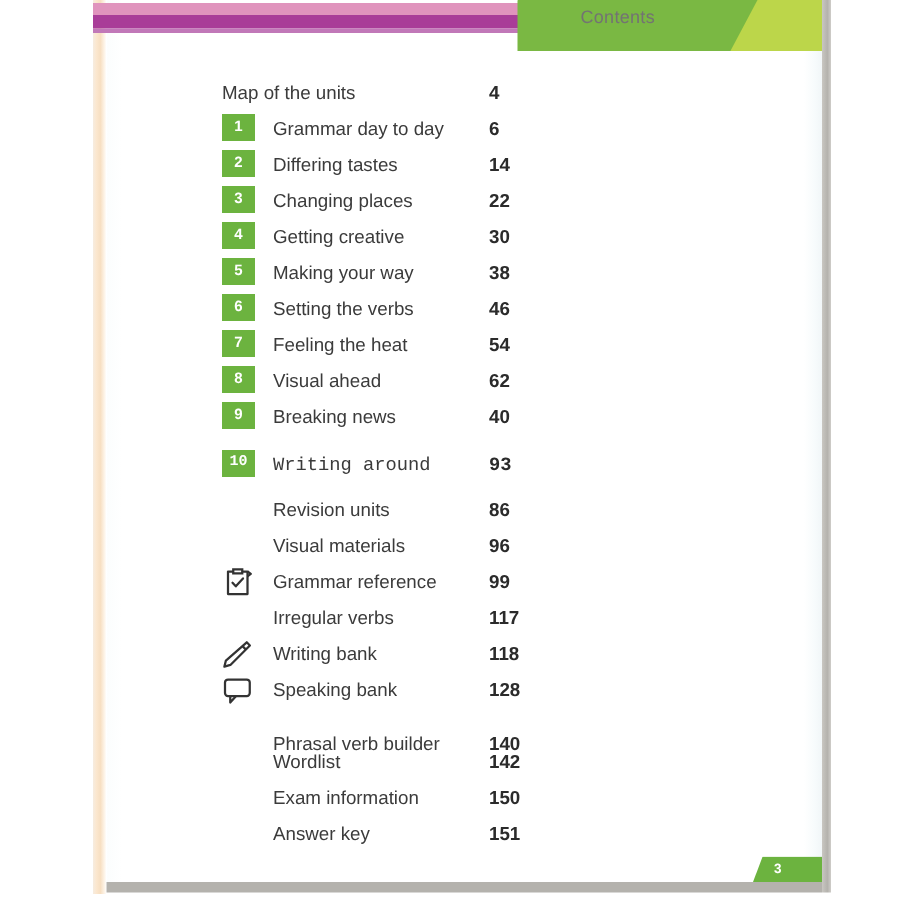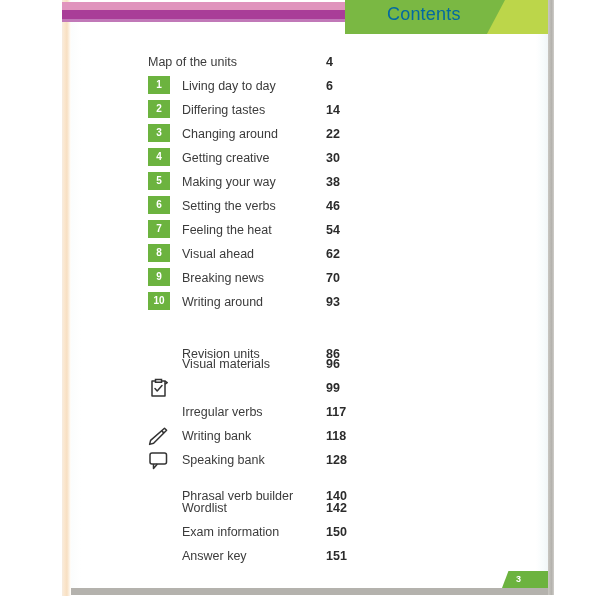--- a/index.html
+++ b/index.html
@@ -117,23 +117,23 @@
     position: absolute;
     left: 112px; top: 0;
     width: 130px; height: 34px;
     background: #bcd64a;
     transform: skewX(-28deg);
     transform-origin: top left;
   }
   .hdr-title {
     position: absolute;
     left: 42px; top: 4px;
-    font-size: 18px;
+    font-size: 12px;
     font-weight: 400;
-    color: #0369a1;
+    color: #737373;
     letter-spacing: 0.2px;
     white-space: nowrap;
   }
 
   
   .toc {
     position: absolute;
     left: 71px; top: 50px;
     width: 465px;
   }
@@ -235,35 +235,35 @@
 
   <div class="toc" id="toc-list">
       <div class="row" style="position: absolute; left: 0px; top: 0px; width: 465px;">
         <div class="label noindent">Map of the units</div>
         <div class="page-no">4</div>
       </div>
       <div class="row" style="position: absolute; left: 0px; top: 24px; width: 465px;">
         <div class="badge-col">
           <div class="badge" style="background: rgb(108, 179, 63);">1</div>
         </div>
-        <div class="label">Living day to day</div>
+        <div class="label">Grammar day to day</div>
         <div class="page-no">6</div>
       </div>
       <div class="row" style="position: absolute; left: 0px; top: 48px; width: 465px;">
         <div class="badge-col">
           <div class="badge" style="background: rgb(108, 179, 63);">2</div>
         </div>
         <div class="label">Differing tastes</div>
         <div class="page-no">14</div>
       </div>
       <div class="row" style="position: absolute; left: 0px; top: 72px; width: 465px;">
         <div class="badge-col">
           <div class="badge" style="background: rgb(108, 179, 63);">3</div>
         </div>
-        <div class="label">Changing around</div>
+        <div class="label">Changing places</div>
         <div class="page-no">22</div>
       </div>
       <div class="row" style="position: absolute; left: 0px; top: 96px; width: 465px;">
         <div class="badge-col">
           <div class="badge" style="background: rgb(108, 179, 63);">4</div>
         </div>
         <div class="label">Getting creative</div>
         <div class="page-no">30</div>
       </div>
       <div class="row" style="position: absolute; left: 0px; top: 120px; width: 465px;">
@@ -292,46 +292,47 @@
           <div class="badge" style="background: rgb(108, 179, 63);">8</div>
         </div>
         <div class="label">Visual ahead</div>
         <div class="page-no">62</div>
       </div>
       <div class="row" style="position: absolute; left: 0px; top: 216px; width: 465px;">
         <div class="badge-col">
           <div class="badge" style="background: rgb(108, 179, 63);">9</div>
         </div>
         <div class="label">Breaking news</div>
-        <div class="page-no">70</div>
-      </div>
-      <div class="row" style="position: absolute; left: 0px; top: 240px; width: 465px;">
+        <div class="page-no">40</div>
+      </div>
+      <div class="row" style="position: absolute; left: 0px; top: 248px; width: 465px; font-family: Liberation Mono, monospace;">
         <div class="badge-col">
           <div class="badge" style="background: rgb(108, 179, 63);">10</div>
         </div>
         <div class="label">Writing around</div>
         <div class="page-no">93</div>
       </div>
-      <div class="row" style="position: absolute; left: 0px; top: 292px; width: 465px; text-align: right;">
+      <div class="row" style="position: absolute; left: 0px; top: 278px; width: 465px; text-align: right;">
         <div class="label">Revision units</div>
         <div class="page-no">86</div>
       </div>
       <div class="row" style="position: absolute; left: 0px; top: 302px; width: 465px;">
         <div class="label">Visual materials</div>
         <div class="page-no">96</div>
       </div>
       <div class="row" style="position: absolute; left: 0px; top: 326px; width: 465px;">
         <div class="icon-col">
           <svg width="19" height="21" viewBox="0 0 19 21" fill="none" stroke="#333" stroke-width="1.5">
             <path d="M3 3 H16 V18 H3 Z" stroke-linejoin="round"></path>
             <path d="M6.5 1.6 h6 v2.6 h-6 z" fill="#fff"></path>
             <path d="M6 10.5 l2.2 2.4 L13 7.6" stroke-linecap="round" stroke-linejoin="round"></path>
             <path d="M16 3 l2.2 1.6 -2.2 1.6" stroke-linejoin="round"></path>
           </svg>
         </div>
+        <div class="label">Grammar reference</div>
         <div class="page-no">99</div>
       </div>
       <div class="row" style="position: absolute; left: 0px; top: 350px; width: 465px;">
         <div class="label">Irregular verbs</div>
         <div class="page-no">117</div>
       </div>
       <div class="row" style="position: absolute; left: 0px; top: 374px; width: 465px;">
         <div class="icon-col">
           <svg width="22" height="20" viewBox="0 0 22 20" fill="none" stroke="#333" stroke-width="1.5">
             <path d="M17.5 2.2 L19.6 4.3 L6.6 17.3 L2.6 18.4 L3.6 14.4 Z" stroke-linejoin="round"></path>

